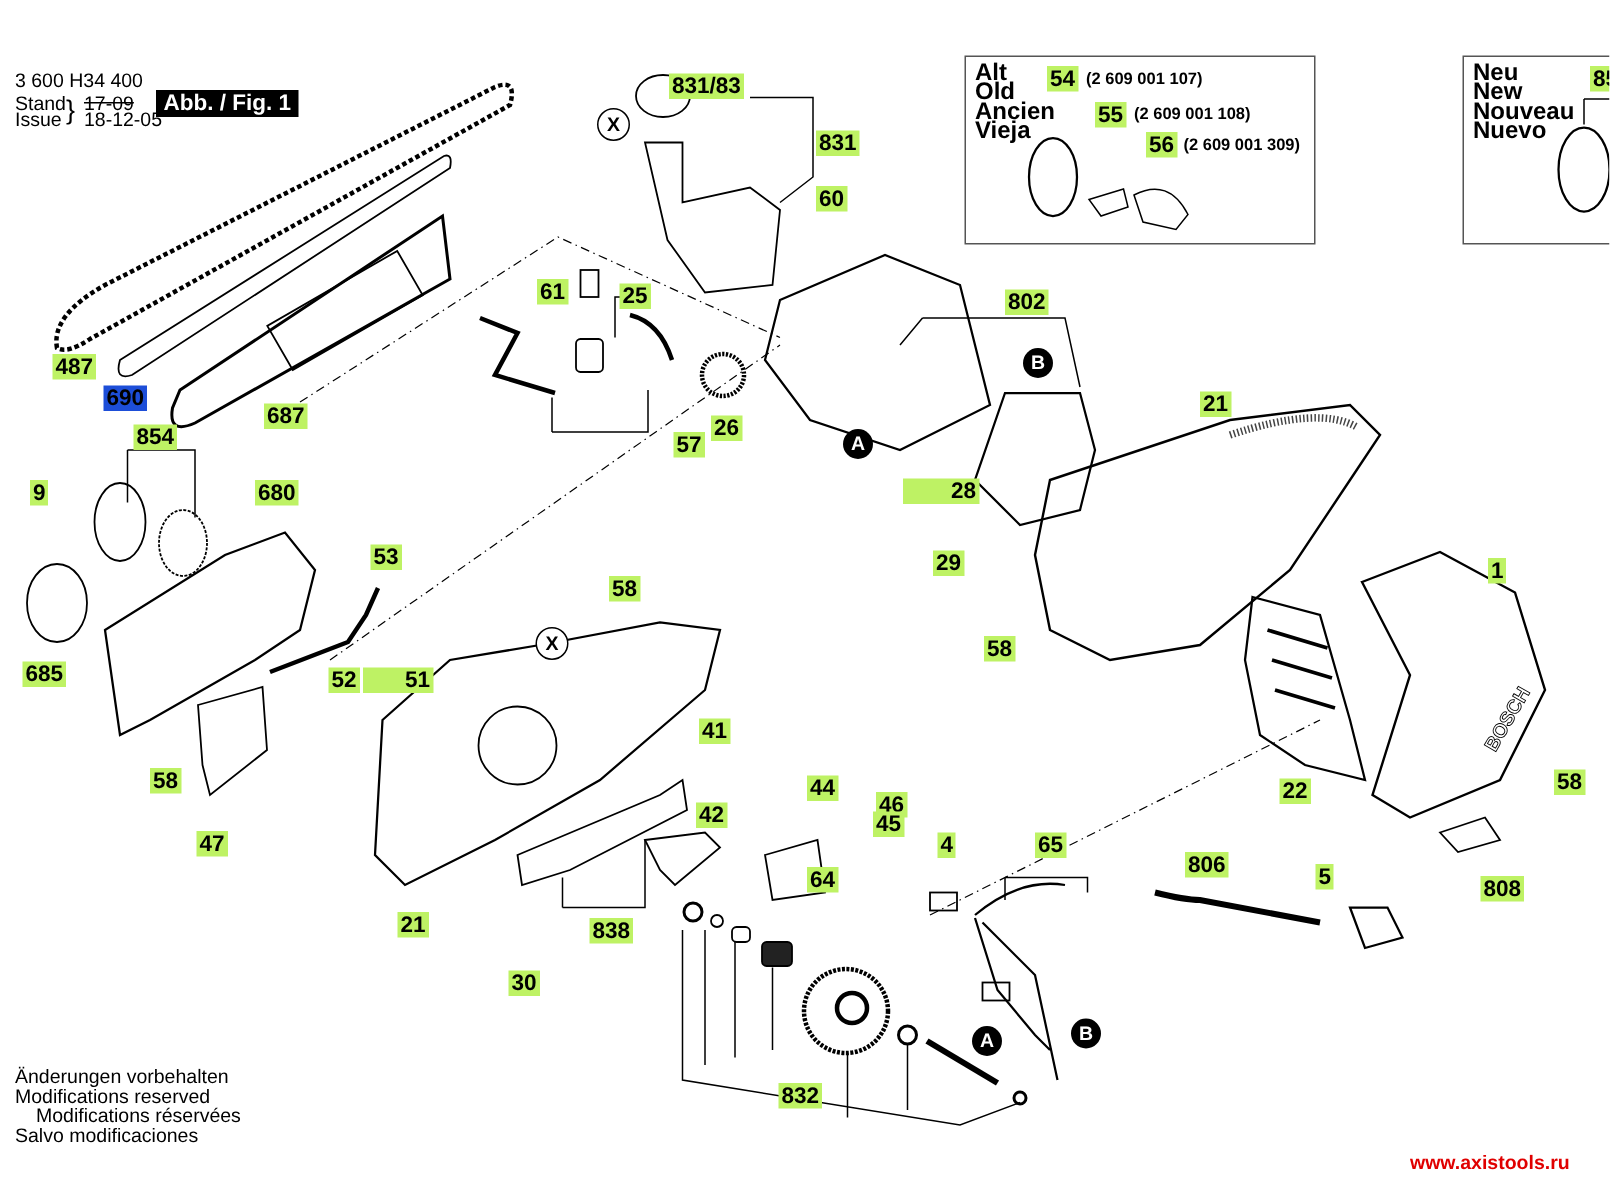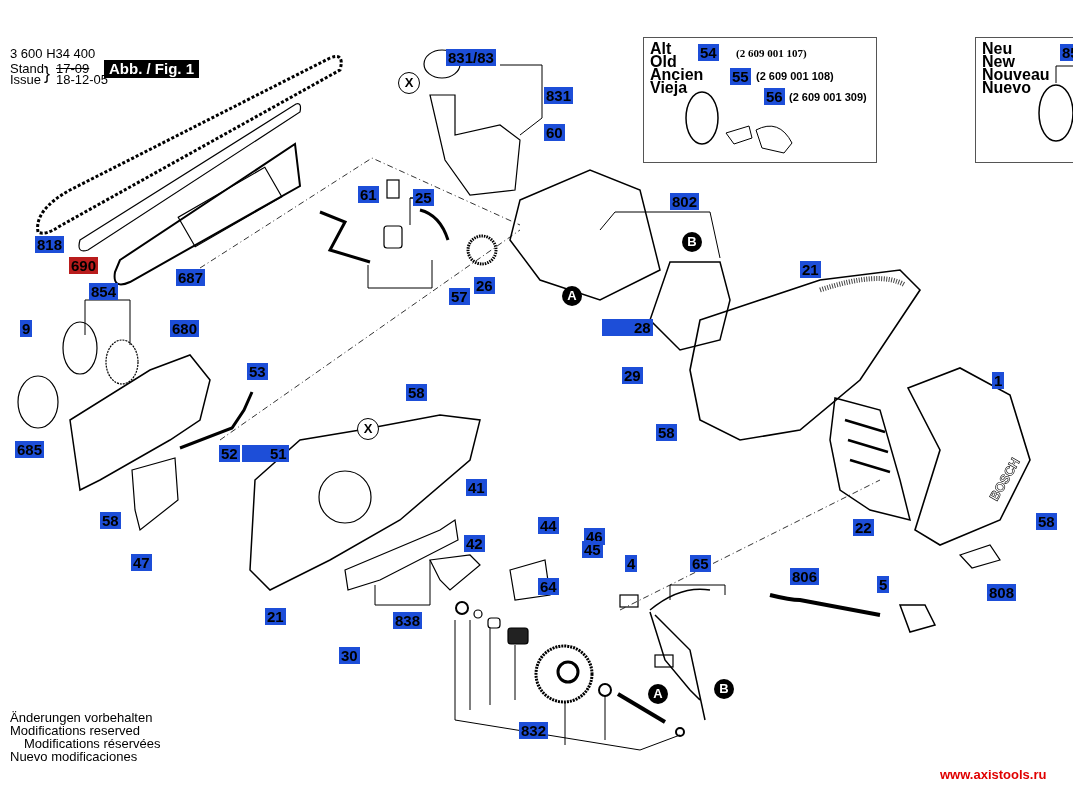--- a/index.html
+++ b/index.html
@@ -1,21 +1,21 @@
 <!DOCTYPE html>
 <html><head>
 <meta charset="utf-8">
 <style>
   html, body { margin:0; padding:0; background:#ffffff; }
   #page { position:relative; width:1073px; height:796px; overflow:hidden; background:#fff;
     font-family:"Liberation Sans", sans-serif; color:#000; }
   .t { position:absolute; font-size:13px; line-height:13px; white-space:nowrap; }
   .lbl { position:absolute; font-weight:bold; font-size:15px; line-height:17px; padding:0 2px;
-    background:#1d4ed8; color:#000; white-space:nowrap; }
-  .lbl.red { background:#b91c1c; color:#000; }
+    background:#bef264; color:#000; white-space:nowrap; }
+  .lbl.red { background:#1d4ed8; color:#000; }
   .circle { position:absolute; width:20px; height:20px; border-radius:50%; background:#000; color:#fff;
     font-weight:bold; font-size:13px; line-height:20px; text-align:center; }
   .xcircle { position:absolute; width:20px; height:20px; border-radius:50%; border:1px solid #000; background:#fff;
     font-weight:bold; font-size:13px; line-height:20px; text-align:center; }
   .figtag { position:absolute; left:104px; top:60px; background:#000; color:#fff; font-weight:bold;
     font-size:15px; line-height:18px; padding:0 5px; }
   .box { position:absolute; border:1.5px solid #555; background:#fff; }
   .boxtext { position:absolute; font-weight:bold; font-size:16px; line-height:13px; }
   .pn { position:absolute; font-weight:bold; font-size:11px; }
   svg.art { position:absolute; left:0; top:0; }
@@ -115,21 +115,21 @@
   <div class="t" style="left:56px;top:62px;text-decoration:line-through;">17-09</div>
   <div class="t" style="left:56px;top:73px;">18-12-05</div>
   <div class="figtag">Abb. / Fig. 1</div>
 
   <div class="box" style="left:643px;top:37px;width:232px;height:124px;">
     <div class="boxtext" style="left:6px;top:4px;">Alt</div>
     <div class="boxtext" style="left:6px;top:17px;">Old</div>
     <div class="boxtext" style="left:6px;top:30px;">Ancien</div>
     <div class="boxtext" style="left:6px;top:43px;">Vieja</div>
     <div class="lbl" style="left:54px;top:6px;position:absolute;">54</div>
-    <div class="pn" style="left:92px;top:9px;font-family:Liberation Serif, serif;">(2 609 001 107)</div>
+    <div class="pn" style="left:80px;top:9px;">(2 609 001 107)</div>
     <div class="lbl" style="left:86px;top:30px;position:absolute;">55</div>
     <div class="pn" style="left:112px;top:32px;">(2 609 001 108)</div>
     <div class="lbl" style="left:120px;top:50px;position:absolute;">56</div>
     <div class="pn" style="left:145px;top:53px;">(2 609 001 309)</div>
     <svg style="position:absolute;left:0;top:0" width="232" height="124" fill="none" stroke="#000">
       <ellipse cx="58" cy="80" rx="16" ry="26" stroke-width="1.5"></ellipse>
       <path d="M82 95 L105 88 L108 100 L90 106 Z"></path>
       <path d="M112 92 Q135 80 148 105 L140 115 L118 110 Z"></path>
     </svg>
   </div>
@@ -156,21 +156,21 @@
   <div class="lbl" style="left:474px;top:277px;">26</div>
   <div class="lbl" style="left:670px;top:193px;">802</div>
   <div class="lbl" style="left:800px;top:261px;">21</div>
   <div class="lbl" style="left:602px;top:319px;padding-left:32px;">28</div>
   <div class="lbl" style="left:622px;top:367px;">29</div>
   <div class="lbl" style="left:656px;top:424px;">58</div>
   <div class="lbl" style="left:992px;top:372px;">1</div>
   <div class="lbl" style="left:853px;top:519px;">22</div>
   <div class="lbl" style="left:1036px;top:513px;">58</div>
   <div class="lbl" style="left:987px;top:584px;">808</div>
-  <div class="lbl" style="left:35px;top:236px;">818</div>
+  <div class="lbl" style="left:35px;top:236px;">487</div>
   <div class="lbl red" style="left:69px;top:257px;">690</div>
   <div class="lbl" style="left:176px;top:269px;">687</div>
   <div class="lbl" style="left:89px;top:283px;">854</div>
   <div class="lbl" style="left:20px;top:320px;">9</div>
   <div class="lbl" style="left:170px;top:320px;">680</div>
   <div class="lbl" style="left:15px;top:441px;">685</div>
   <div class="lbl" style="left:247px;top:363px;">53</div>
   <div class="lbl" style="left:219px;top:445px;">52</div>
   <div class="lbl" style="left:242px;top:445px;padding-left:28px;">51</div>
   <div class="lbl" style="left:406px;top:384px;">58</div>
@@ -194,15 +194,15 @@
   <div class="xcircle" style="left:398px;top:72px;">X</div>
   <div class="xcircle" style="left:357px;top:418px;">X</div>
   <div class="circle" style="left:562px;top:286px;">A</div>
   <div class="circle" style="left:682px;top:232px;">B</div>
   <div class="circle" style="left:648px;top:684px;">A</div>
   <div class="circle" style="left:714px;top:679px;">B</div>
 
   <div class="t" style="left:10px;top:711px;">Änderungen vorbehalten</div>
   <div class="t" style="left:10px;top:724px;">Modifications reserved</div>
   <div class="t" style="left:10px;top:737px;margin-left:14px;">Modifications réservées</div>
-  <div class="t" style="left:10px;top:750px;">Nuevo modificaciones</div>
+  <div class="t" style="left:10px;top:750px;">Salvo modificaciones</div>
   <div class="url">www.axistools.ru</div>
 </div>
 
 </body></html>

